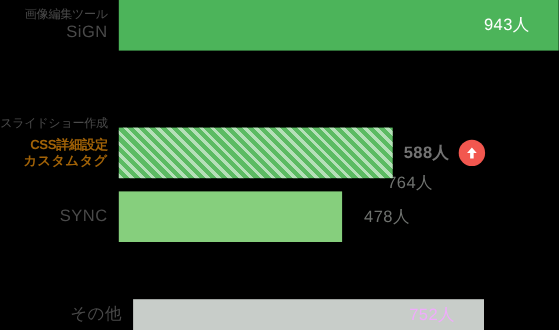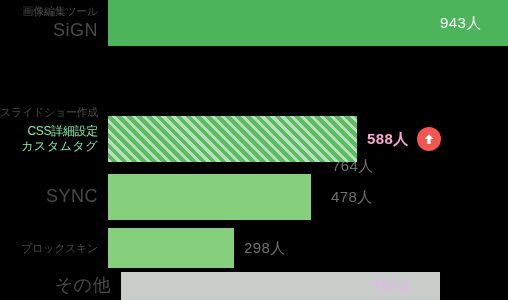--- a/index.html
+++ b/index.html
@@ -30,22 +30,22 @@
     display:flex;
     flex-direction:column;
     align-items:flex-end;
     justify-content:center;
     text-align:right;
     color:#4a4a4a;
     line-height:1.28;
     flex:0 0 108px;
   }
   .label .l1{font-size:11px;letter-spacing:-0.3px;white-space:nowrap;}
-  .label .l2{font-size:18px;letter-spacing:0.5px;white-space:nowrap;}
-  .label.hl{color:#86efac;font-weight:normal;padding-left:16px;}
+  .label .l2{font-size:15px;letter-spacing:0.5px;white-space:nowrap;}
+  .label.hl{color:#a16207;font-weight:bold;padding-left:16px;}
   .label.hl .l1{font-size:12px;}
   .label.hl .l2{font-size:12px;}
 
   .barwrap{
     position:relative;
     flex:1 1 auto;
     display:flex;
     align-items:center;
   }
   .bar{
@@ -68,21 +68,21 @@
     position:absolute;
     font-size:15px;
     white-space:nowrap;
     letter-spacing:0.4px;
     top:50%;
     transform:translateY(-50%);
   }
   .val.inside{color:#ffffff;}
   .val.inside-grey{color:#f0abfc;}
   .val.outside{color:#6f726f;}
-  .val.accent{color:#f9a8d4;font-weight:bold;}
+  .val.accent{color:#737373;font-weight:bold;}
   .arrow-badge{
     position:absolute;
     top:50%;
     transform:translateY(-50%);
     width:24px;height:24px;
     border-radius:50%;
     background:#f2574f;
     display:flex;align-items:center;justify-content:center;
   }
   .arrow-badge svg{display:block;}
@@ -100,21 +100,21 @@
         <div class="bar green-dark" style="width: 400px;"></div>
         <div class="val inside" style="left: 332px;">943人</div>
       </div>
     </div>
     <div class="row" style="top: 58px; height: 46px; flex-direction: column;">
       <div class="label">
         <span class="l1">スライドショー作成</span>
       </div>
       <div class="barwrap">
         <div class="bar green-dark" style="width: 324px;"></div>
-        <div class="val outside" style="left: 332px;">764人</div>
+        <div class="val outside" style="left: 352px;">764人</div>
       </div>
     </div>
     <div class="row" style="top: 116px; height: 46px;">
       <div class="label hl">
         <span class="l1">CSS詳細設定</span>
         <span class="l2">カスタムタグ</span>
       </div>
       <div class="barwrap">
         <div class="bar hatch" style="width: 249px;"></div>
         <div class="val accent" style="left: 259px;">588人</div>
@@ -127,29 +127,20 @@
     </div>
     <div class="row" style="top: 174px; height: 46px;">
       <div class="label">
         <span class="l2">SYNC</span>
       </div>
       <div class="barwrap">
         <div class="bar green-light" style="width: 203px;"></div>
         <div class="val outside" style="left: 223px;">478人</div>
       </div>
     </div>
-    <div class="row" style="top: 228px; height: 40px;">
-      <div class="label">
-        <span class="l1">ブロックスキン</span>
-      </div>
-      <div class="barwrap">
-        <div class="bar green-light" style="width: 126px;"></div>
-        <div class="val outside" style="left: 136px;">298人</div>
-      </div>
-    </div>
     <div class="row" style="top: 272px; height: 28px; margin-left: 13px;">
       <div class="label">
         <span class="l2">その他</span>
       </div>
       <div class="barwrap">
         <div class="bar grey" style="width: 319px;"></div>
         <div class="val inside-grey" style="left: 251px;">752人</div>
       </div>
     </div>
   </div>

